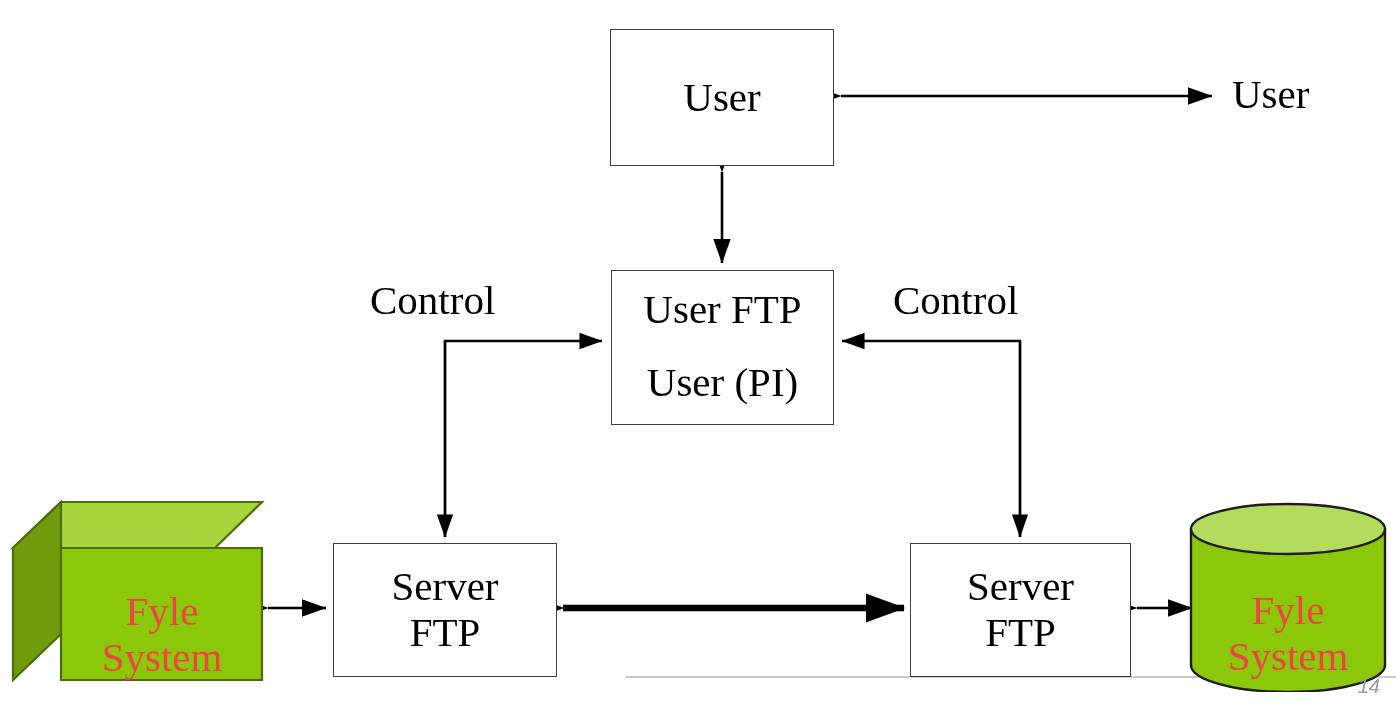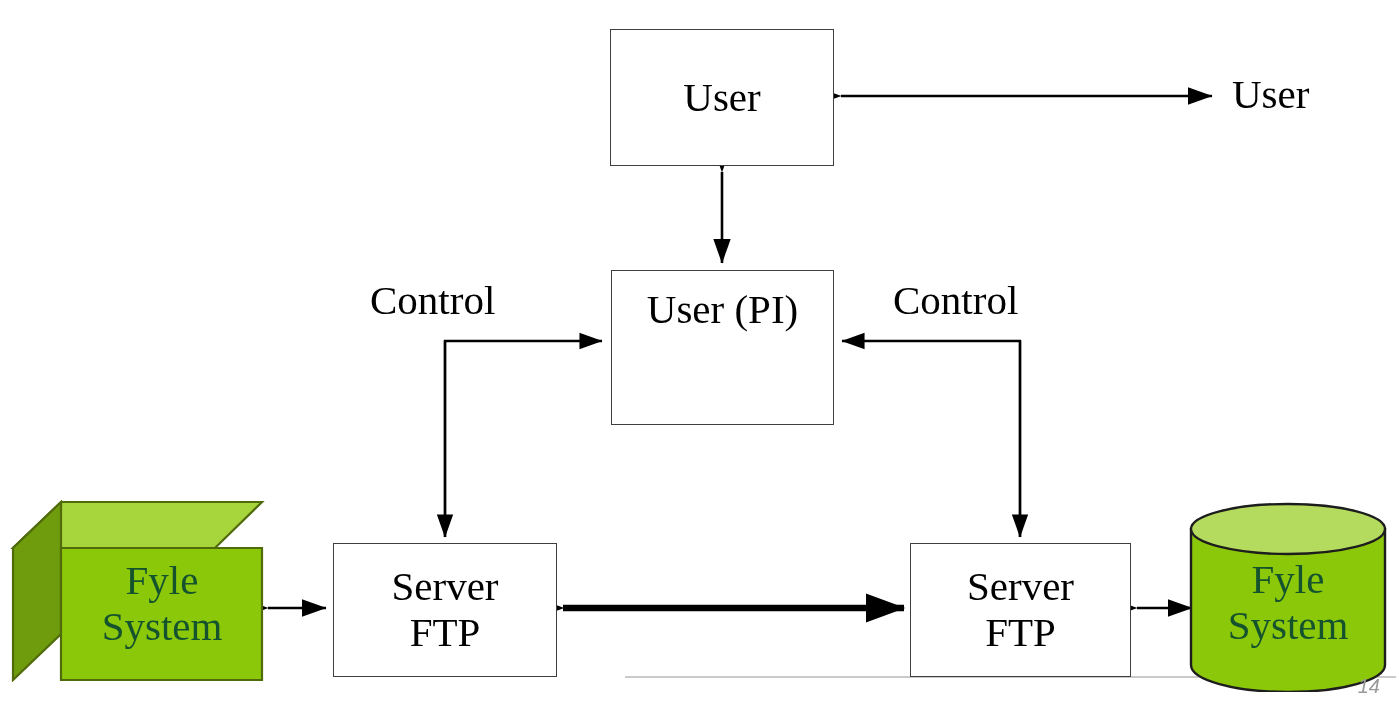--- a/index.html
+++ b/index.html
@@ -60,21 +60,22 @@
   #filesystem-cube { left: 8px; top: 500px; width: 262px; height: 182px; }
   #filesystem-cyl  { left: 1188px; top: 502px; width: 200px; height: 190px; }
 
   .shape-label {
     position: absolute;
     left: 0; right: 0;
     text-align: center;
     font-size: 41px;
     line-height: 1.12;
     pointer-events: none;
-    color: #14532d;
+    color: #ef4444;
+    margin-top: 31px;
   }
   #cube-label { top: 58px; left: 52px; right: 6px; }
   #cyl-label  { top: 55px; }
 
   #slide-number {
     position: absolute;
     right: 16px;
     bottom: 2px;
     font-family: "Liberation Sans", "DejaVu Sans", sans-serif;
     font-size: 20px;
@@ -146,20 +147,21 @@
 
     
     <line x1="625" y1="677" x2="1396" y2="677" stroke="#b8b8b8" stroke-width="1.6"></line>
   </svg>
 
   <div class="node-box" id="ui-box">
     <span class="node-line">User</span>
   </div>
 
   <div class="node-box" id="userftp-box">
+    <span class="node-line">User FTP</span>
     <span class="node-line">User (PI)</span>
   </div>
 
   <div class="node-box" id="server-left-box">
     <span class="node-line">Server</span>
     <span class="node-line">FTP</span>
   </div>
 
   <div class="node-box" id="server-right-box">
     <span class="node-line">Server</span>

